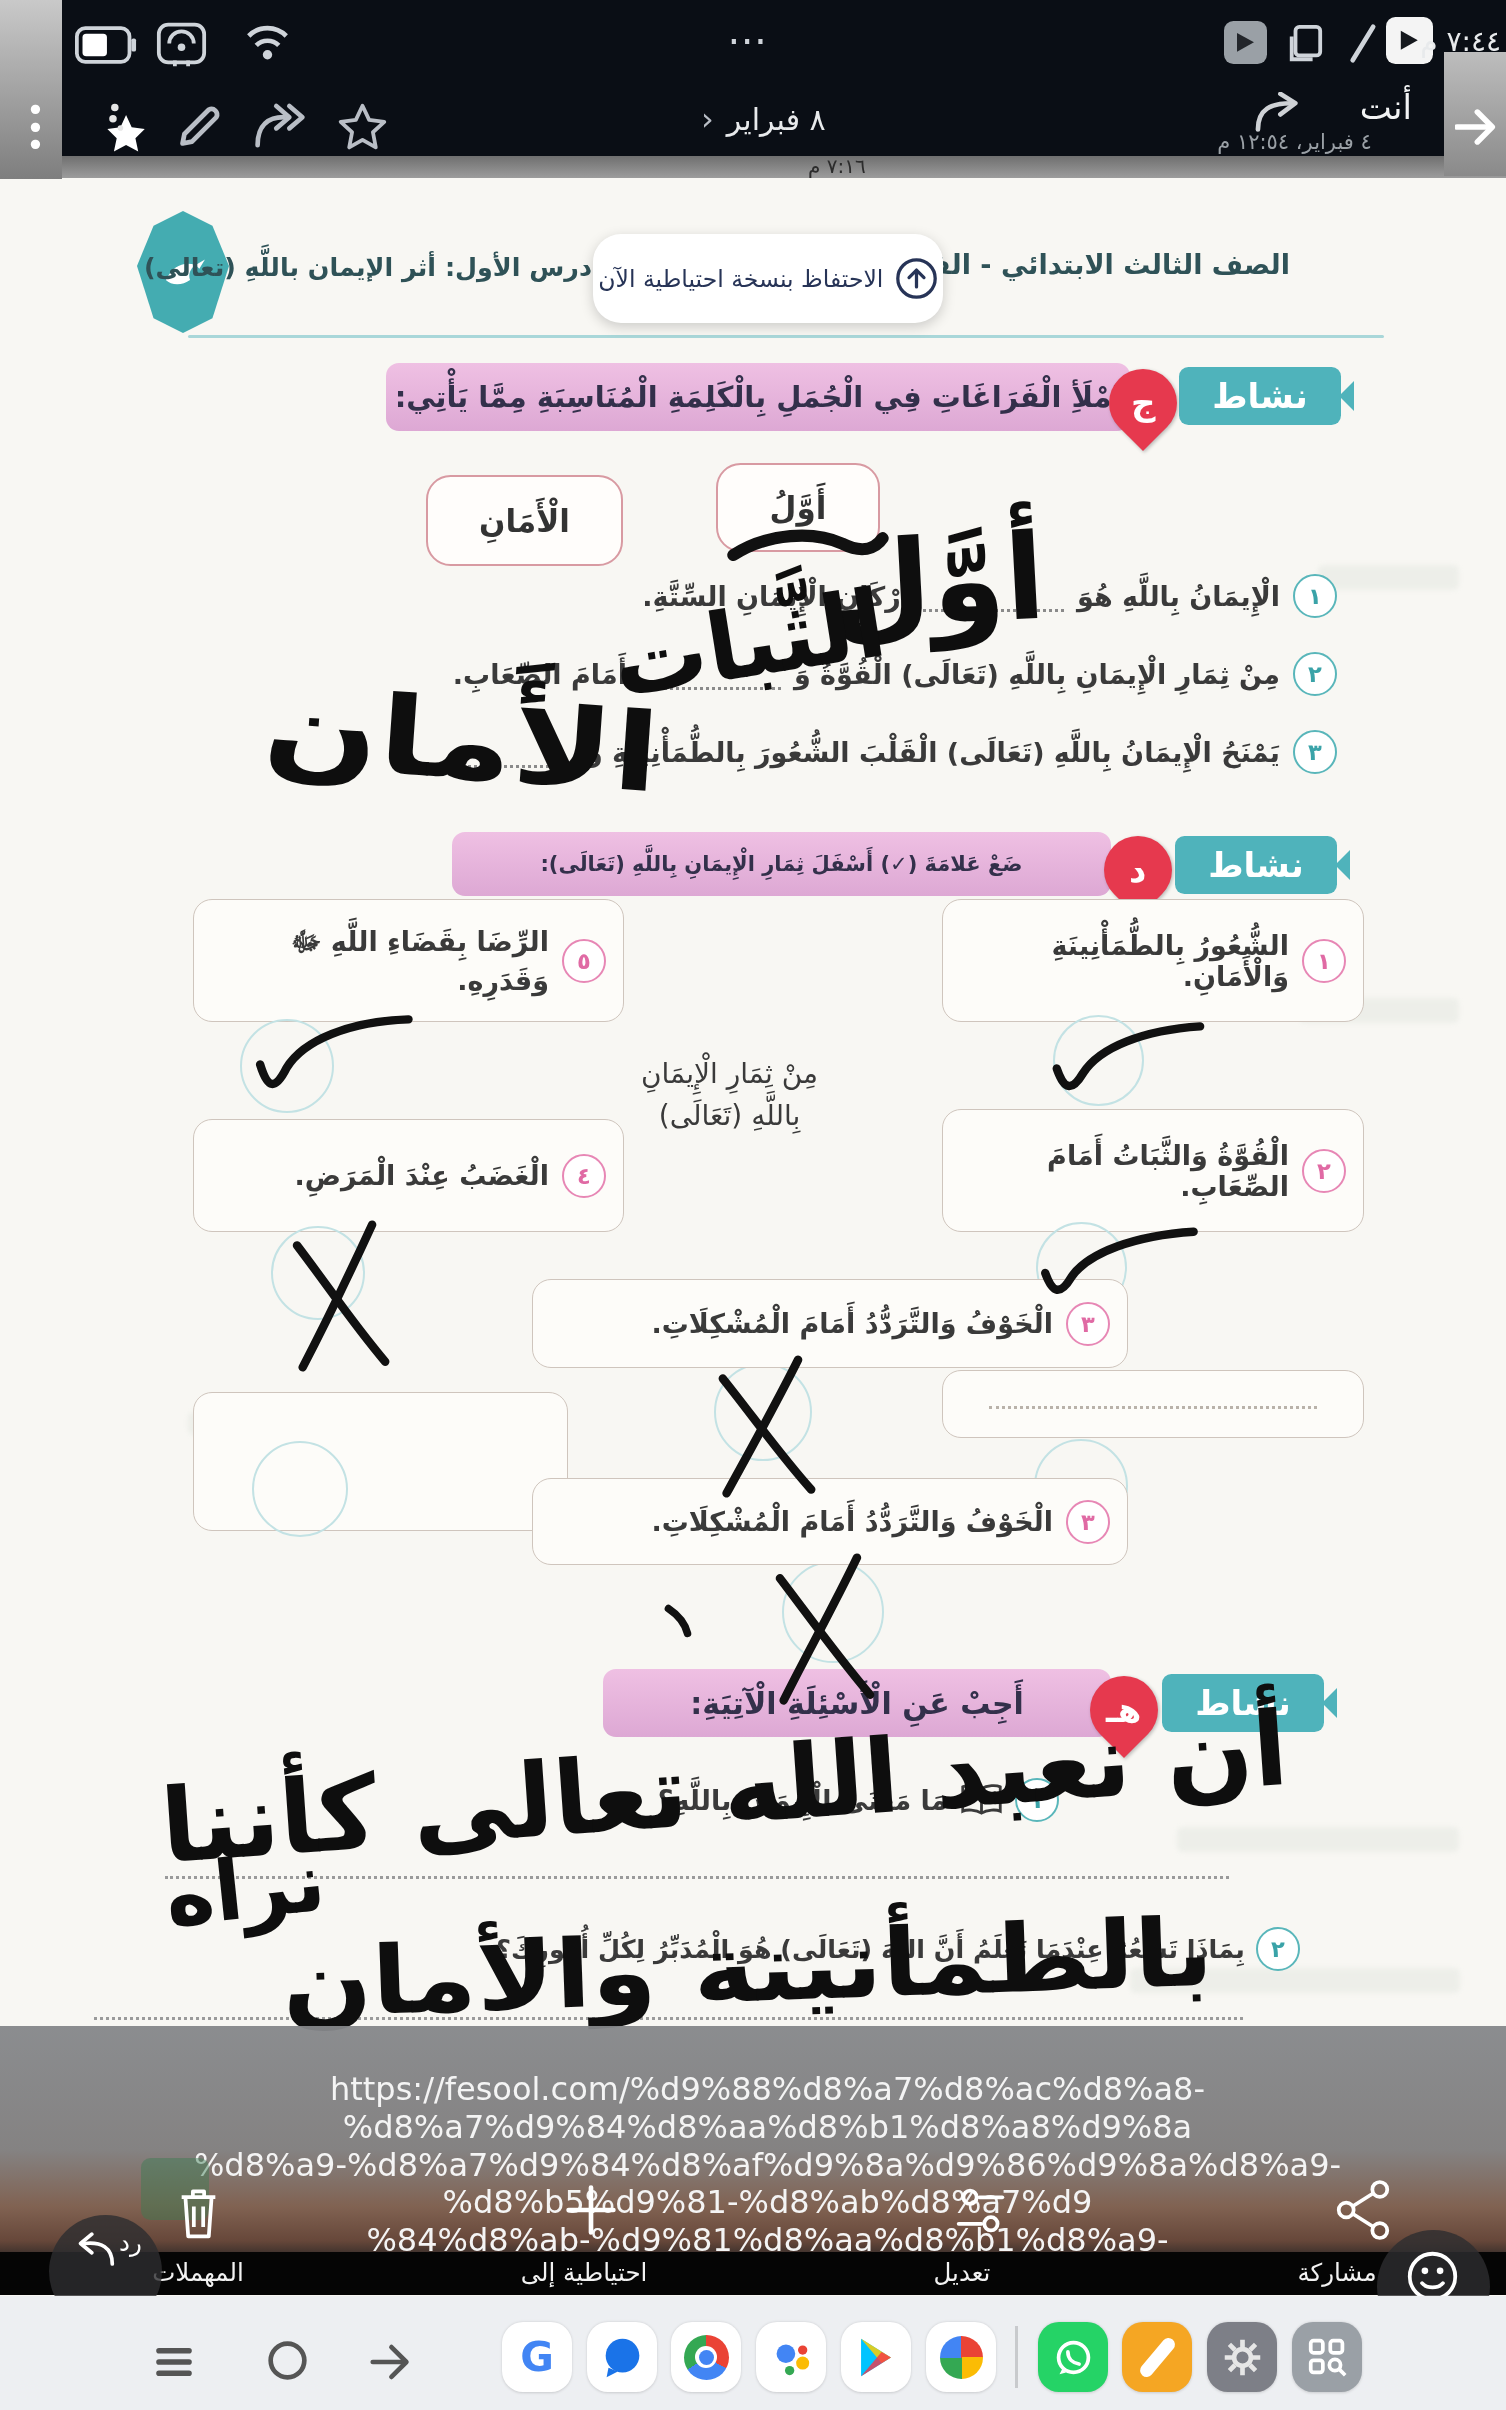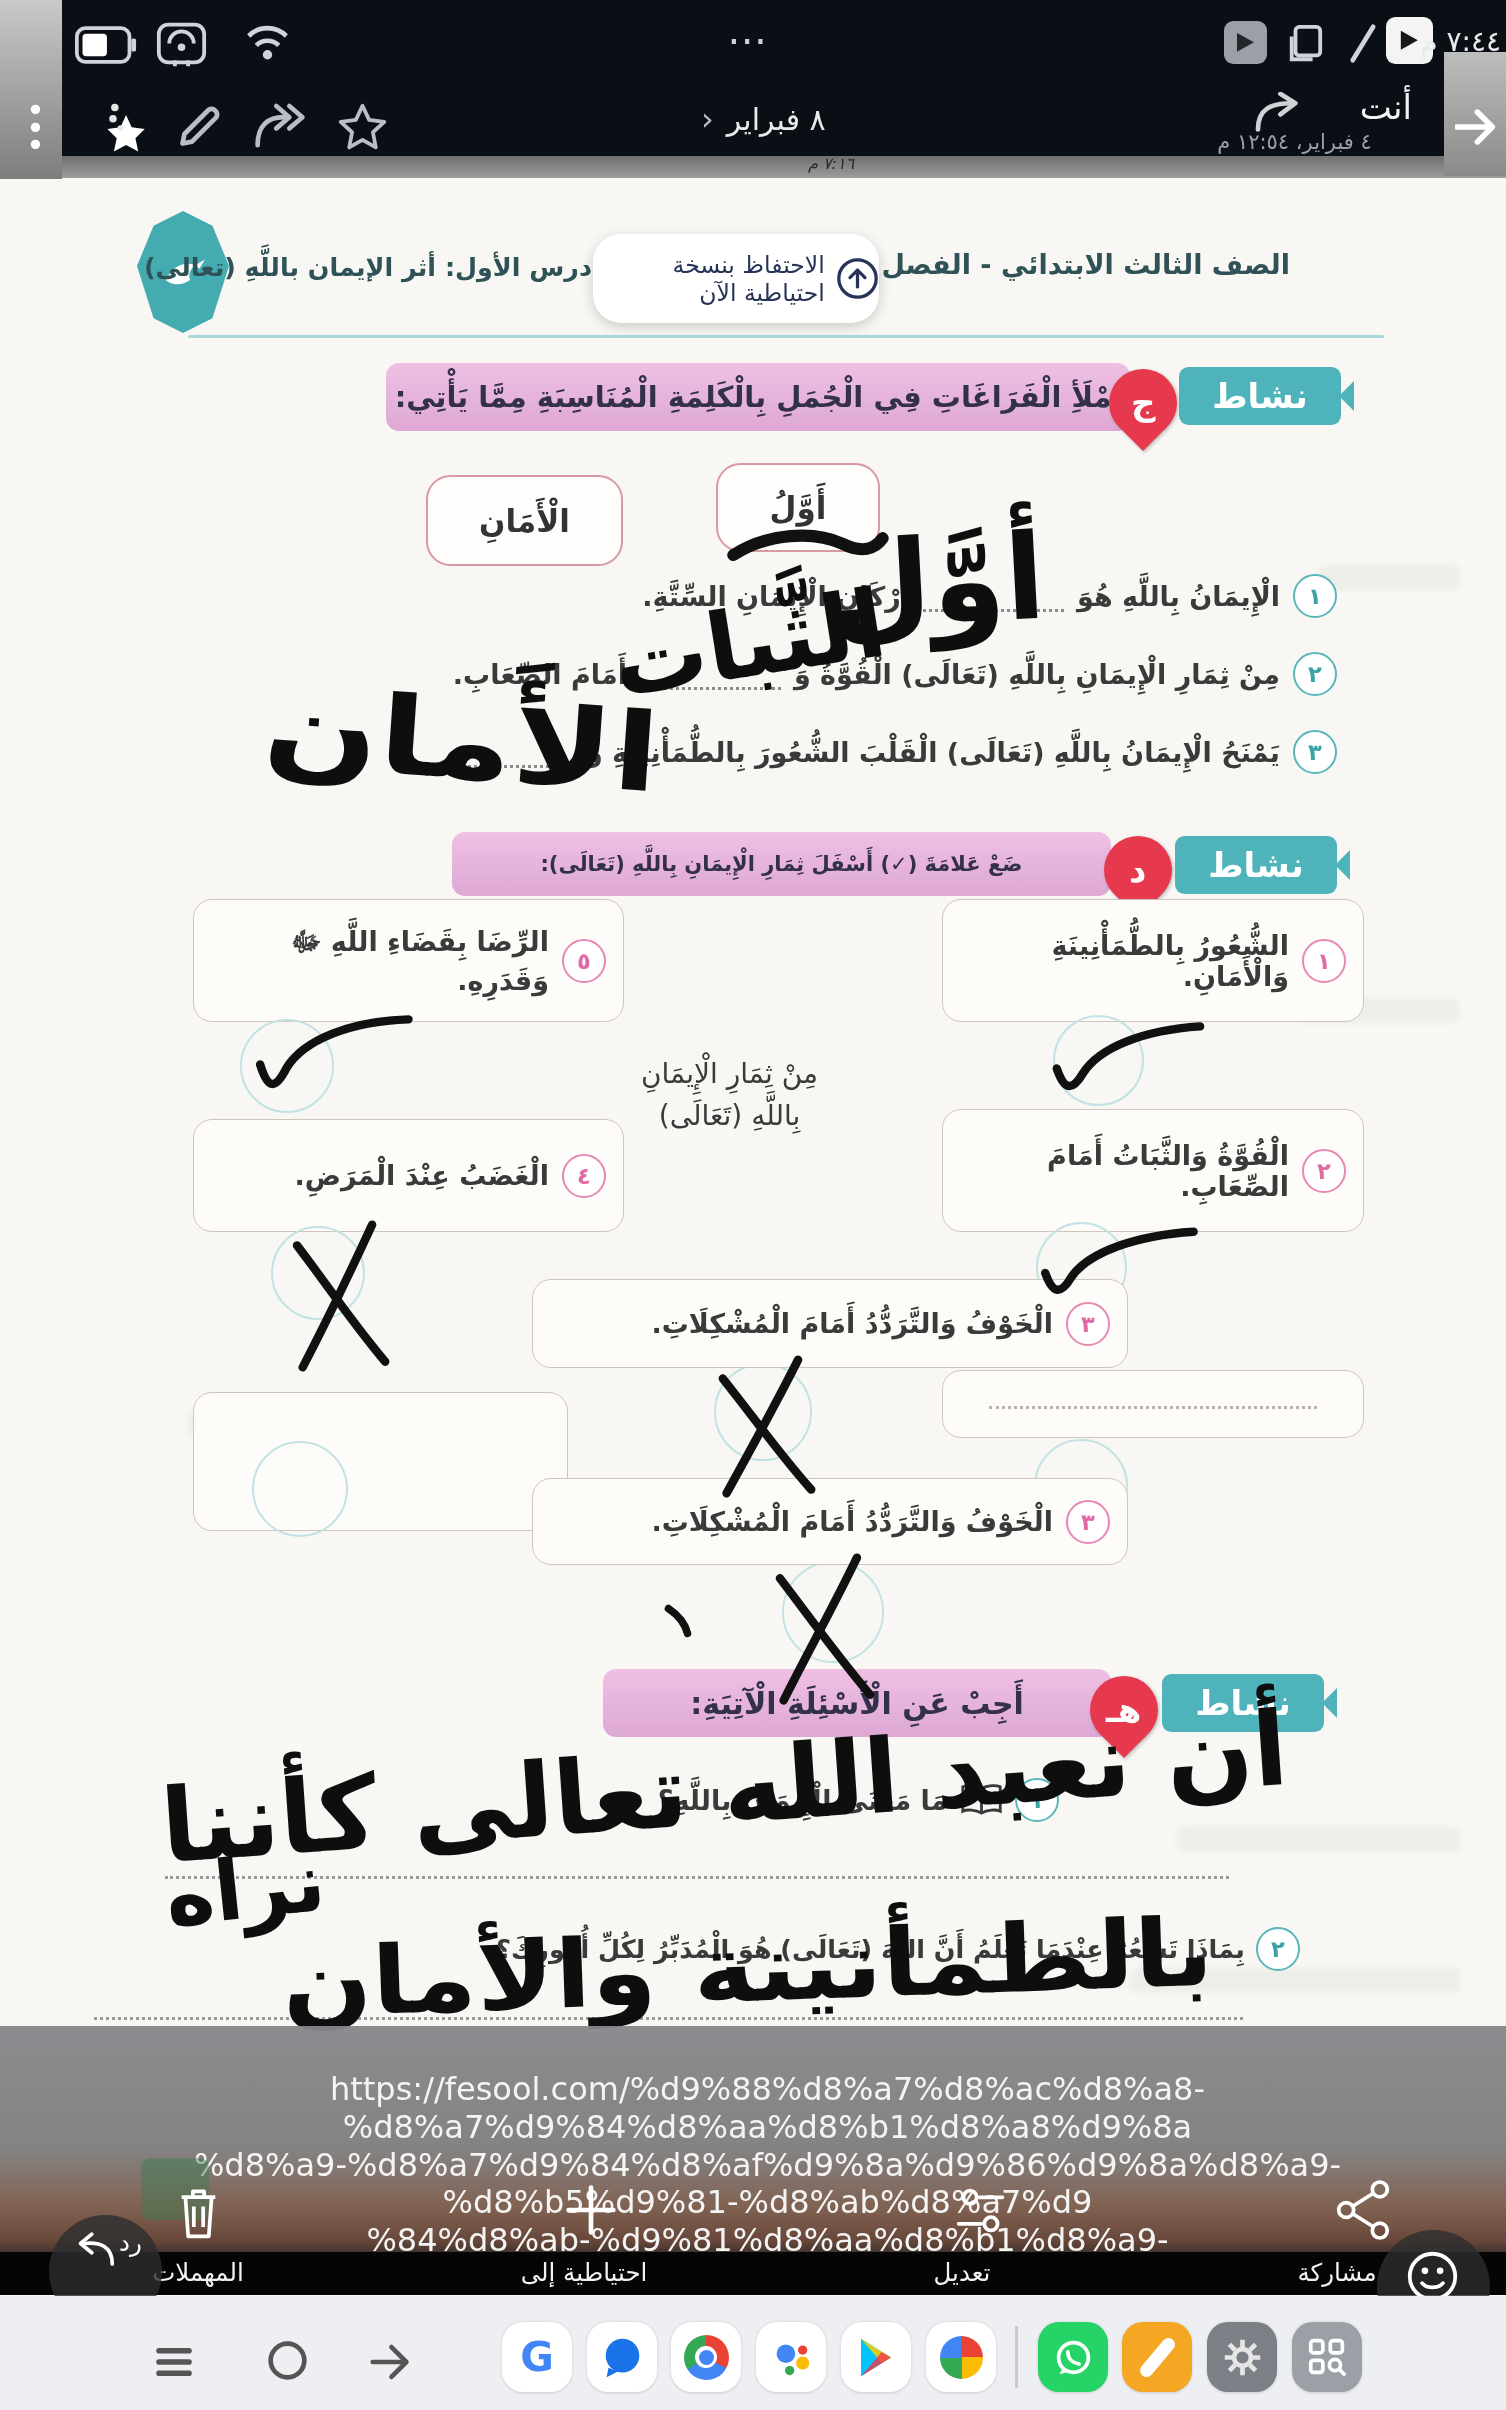--- a/index.html
+++ b/index.html
@@ -15,24 +15,24 @@
               background:linear-gradient(180deg,#bdbdbd,#8a8a8a);}
   .st-ic{color:#cfd4da;}
   .badge{border-radius:9.4px;display:flex;align-items:center;justify-content:center;}
   .time{color:#e8eaec;font-size:28px;direction:rtl;}
   .hdr-title{color:#f2f3f4;font-size:34px;direction:rtl;text-align:right;}
   .hdr-sub{color:#9aa0a6;font-size:21px;direction:rtl;text-align:center;}
   .hdr-date{color:#e8eaec;font-size:30px;direction:rtl;display:flex;gap:13px;align-items:center;}
   .hdr-date .chev{color:#b9bec6;font-size:32px;}
   .photostrip{left:0;top:156px;width:1507px;height:21.7px;
               background:linear-gradient(180deg,#6f6f6f,#9c9c9c);z-index:5;}
-  .photostrip span{position:absolute;left:808px;top:-1.9px;color:#2c2c2c;font-size:16px;direction:rtl;font-style:italic;}
+  .photostrip span{position:absolute;left:808px;top:-1.9px;color:#2c2c2c;font-size:20px;direction:rtl;}
   
   .wstext{color:#2f5257;font-weight:bold;font-size:27px;direction:rtl;white-space:nowrap;}
-  .toast{left:593px;top:234px;width:286px;height:89px;background:#fff;border-radius:28px;
+  .toast{left:593px;top:234px;width:350px;height:89px;background:#fff;border-radius:28px;
          box-shadow:0 3.8px 13px rgba(0,0,0,.18);display:flex;flex-direction:row-reverse;
          align-items:center;justify-content:center;gap:11.3px;z-index:4;}
   .toast span{color:#273457;font-size:23.5px;direction:rtl;}
   .divider{left:188px;top:335px;width:1196px;height:2.8px;background:#a9d7d9;border-radius:1.9px;}
   .ornament{left:137px;top:211px;width:92px;height:122px;background:#44acb1;
             clip-path:polygon(50% 0,82% 12%,100% 45%,82% 88%,50% 100%,18% 88%,0 45%,18% 12%);
             display:flex;align-items:center;justify-content:center;}
   .banner-pink{background:linear-gradient(180deg,#efc0e3,#dda8d4);border-radius:13px;
                display:flex;align-items:center;justify-content:center;}
   .banner-pink span{color:#33304b;font-weight:bold;direction:rtl;white-space:nowrap;}

